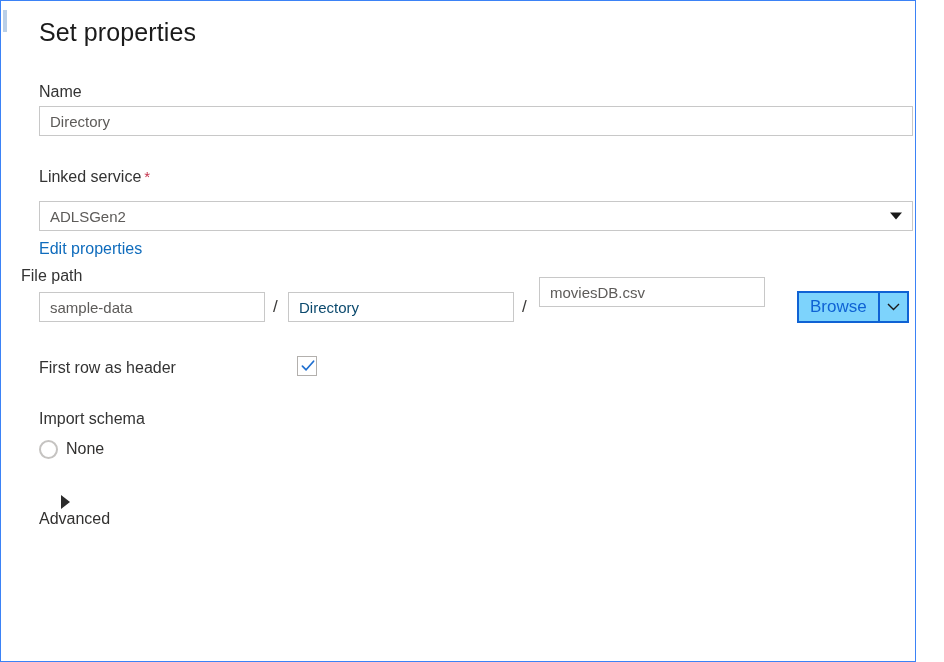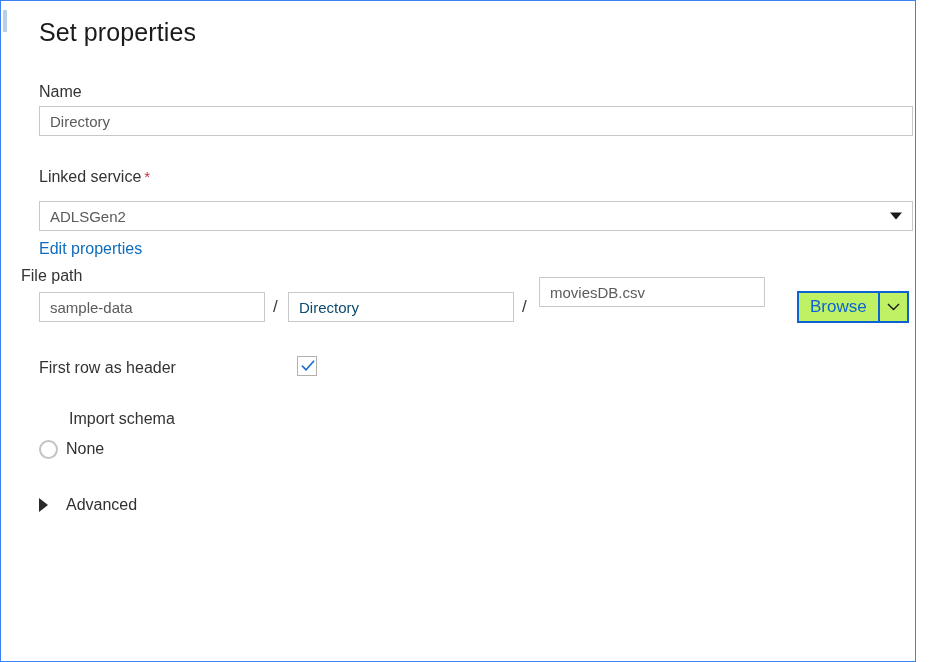--- a/index.html
+++ b/index.html
@@ -112,21 +112,21 @@
     color: #3b3a39;
     line-height: 30px;
   }
 
   .browse-btn {
     position: absolute;
     box-sizing: border-box;
     display: flex;
     height: 32px;
     border: 2px solid #0f62d4;
-    background: #bef264;
+    background: #7dd3fc;
   }
   .browse-btn .bl {
     display: flex;
     align-items: center;
     justify-content: center;
     padding: 0 11px;
     font-size: 17px;
     color: #0f62d4;
     font-weight: 400;
     white-space: nowrap;
@@ -274,28 +274,28 @@
       </div>
     </div>
 
     <div class="field-label" style="left:38px; top:357px;text-align:right;">First row as header</div>
     <div class="checkbox" style="left:296px; top:355px;">
       <svg width="16" height="16" viewBox="0 0 16 16">
         <path d="M2.4 8.2 L6.1 11.8 L13.6 3.2" fill="none" stroke="#1f6fd0" stroke-width="1.7" stroke-linecap="round" stroke-linejoin="round"></path>
       </svg>
     </div>
 
-    <div class="field-label" style="left:38px; top:408px;margin-left:30px;">Import schema</div>
+    <div class="field-label" style="left:38px; top:408px;">Import schema</div>
 
     <div class="radio-group" style="left:38px; top:438px;">
       <div class="radio" style="margin-right:0;">
         <span class="dot"></span>
         <span class="rlabel">None</span>
       </div>
     </div>
 
-    <div class="expander" style="left:38px; top:494px;">
+    <div class="expander" style="left:38px; top:494px;flex-direction:column;">
       <span class="tri"></span>
       <span class="elabel">Advanced</span>
     </div>
 
   </div>
 </div>
 
 </body></html>

